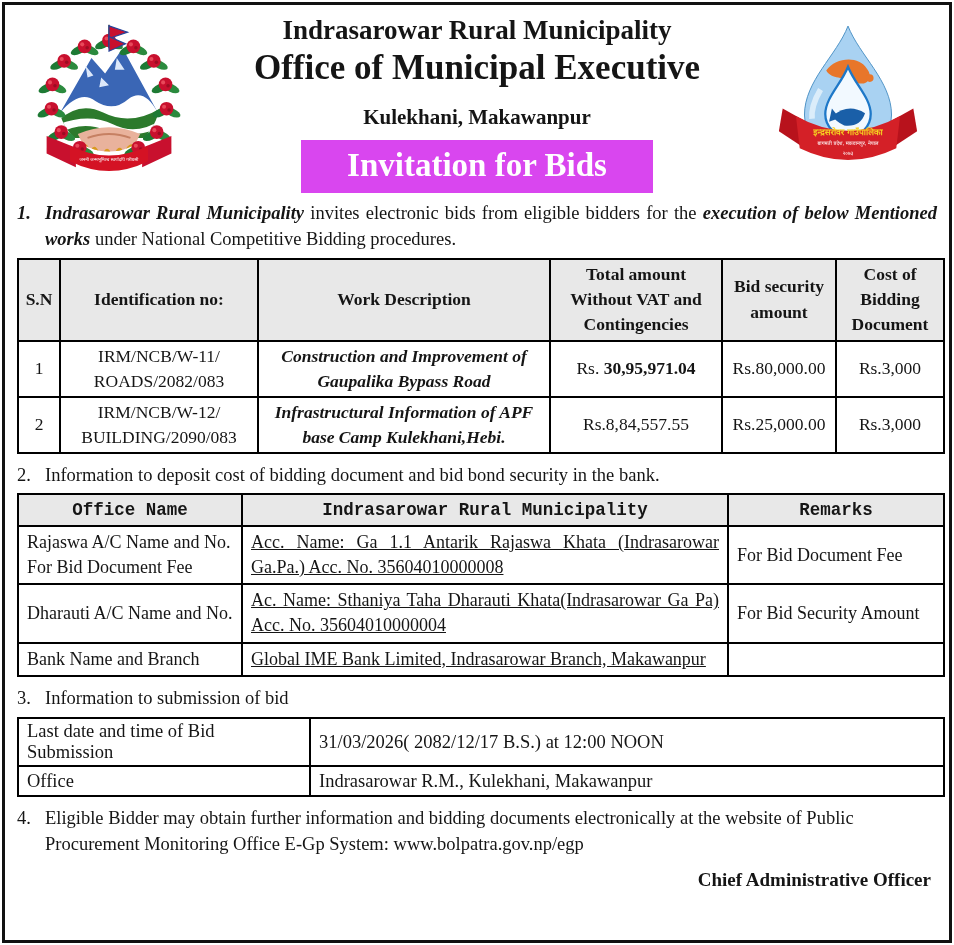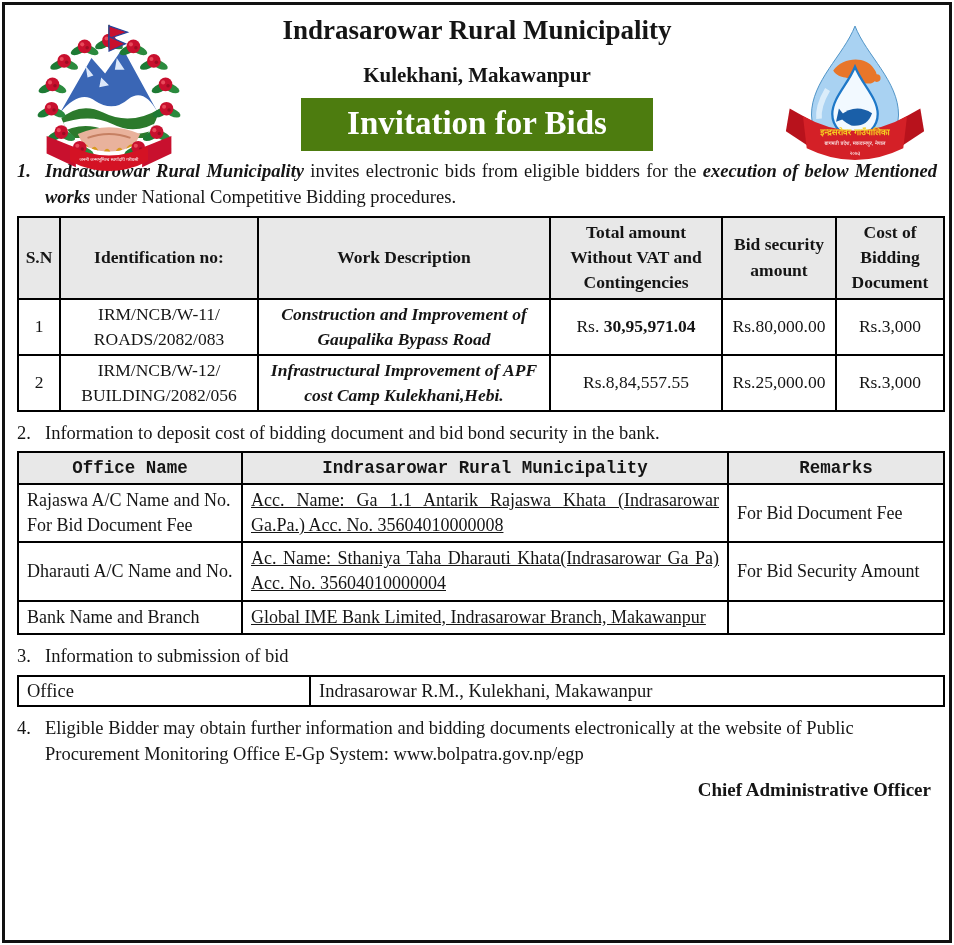--- a/index.html
+++ b/index.html
@@ -3,26 +3,26 @@
 <meta charset="utf-8">
 <style>
   html,body{margin:0;padding:0;background:#fff;}
   body{width:954px;height:945px;font-family:"Liberation Serif","DejaVu Serif",serif;color:#151515;overflow:hidden;}
   .page{box-sizing:border-box;width:950px;height:941px;margin:2px;border:3px solid #111;padding:4px 10px 0 10px;position:relative;overflow:hidden;}
 
   
   .doc-header{position:relative;text-align:center;}
   .logo{position:absolute;top:2px;}
   .logo.left{left:16px;width:156px;height:160px;}
-  .logo.right{right:13px;width:142px;height:162px;text-decoration:underline;}
+  .logo.right{right:20px;width:142px;height:162px;text-decoration:underline;}
   .h-muni{font-size:27px;font-weight:bold;margin:6px 0 0 0;}
   .h-office{font-size:35px;font-weight:bold;margin:2px 0 0 0;}
   .h-loc{font-size:21px;font-weight:bold;margin:17px 0 0 0;}
   .banner-wrap{margin:10px 0 0 0;}
-  .banner{display:inline-block;background:#4d7c0f;color:#fff;font-size:33px;font-weight:bold;padding:7px 46px 9px 46px;}
+  .banner{display:inline-block;background:#d946ef;color:#fff;font-size:33px;font-weight:bold;padding:7px 46px 9px 46px;}
   .pub-date{font-size:19px;font-weight:bold;margin:9px 0 0 0;}
 
   
   .para{display:flex;font-size:18.5px;line-height:1.42;margin:7px 2px 5px 2px;}
   .para .num{flex:none;width:28px;}
   .para .body{flex:1;}
   .para.justify .body{text-align:justify;}
   .bi{font-weight:bold;font-style:italic;}
 
   
@@ -132,20 +132,21 @@
         <path d="M6,92 L31,106 L26,132 L2,116 Z" fill="#b8121c"></path>
         <path d="M144,92 L119,106 L124,132 L148,116 Z" fill="#b8121c"></path>
         <path d="M20,100 Q75,131 130,100 L126,134 Q75,159 24,134 Z" fill="#d42027"></path>
         <text x="75" y="120" font-size="9" font-weight="bold" fill="#f5d020" text-anchor="middle">इन्द्रसरोवर गाउँपालिका</text>
         <text x="75" y="131" font-size="5.4" fill="#ffffff" text-anchor="middle">बागमती प्रदेश, मकवानपुर, नेपाल</text>
         <text x="75" y="141" font-size="5.4" fill="#ffffff" text-anchor="middle">२०७३</text>
       </svg>
     </span>
 
     <div class="h-muni">Indrasarowar Rural Municipality</div>
+    <div class="h-office">Office of Municipal Executive</div>
     <div class="h-loc">Kulekhani, Makawanpur</div>
     <div class="banner-wrap">
       <span class="banner">Invitation for Bids</span>
     </div>
   </div>
 
   <div class="para justify">
     <span class="num bi">1.</span>
     <span class="body"><span class="bi">Indrasarowar Rural Municipality</span><span> invites electronic bids from eligible bidders for the </span><span class="bi">execution of below Mentioned works</span><span> under National Competitive Bidding procedures.</span></span>
   </div>
@@ -178,23 +179,23 @@
         </td>
         <td class="desc">Construction and Improvement of Gaupalika Bypass Road</td>
         <td class="amt"><span>Rs. </span><b>30,95,971.04</b></td>
         <td>Rs.80,000.00</td>
         <td>Rs.3,000</td>
       </tr>
       <tr>
         <td>2</td>
         <td>
           <span style="display:block">IRM/NCB/W-12/</span>
-          <span style="display:block">BUILDING/2082/056</span>
+          <span style="display:block">BUILDING/2090/083</span>
         </td>
-        <td class="desc">Infrastructural Improvement of APF cost Camp Kulekhani,Hebi.</td>
+        <td class="desc">Infrastructural Information of APF base Camp Kulekhani,Hebi.</td>
         <td class="amt"><span>Rs.8,84,557.55</span><b></b></td>
         <td>Rs.25,000.00</td>
         <td>Rs.3,000</td>
       </tr>
     </tbody>
   </table>
 
   <div class="para">
     <span class="num">2.</span>
     <span class="body">Information to deposit cost of bidding document and bid bond security in the bank.</span>
@@ -237,20 +238,24 @@
     <span class="body">Information to submission of bid</span>
   </div>
 
   <table class="t3">
     <colgroup>
         <col style="width:292px">
         <col style="width:634px">
       </colgroup>
     <tbody>
       <tr>
+        <td>Last date and time of Bid Submission</td>
+        <td>31/03/2026( 2082/12/17 B.S.) at 12:00 NOON</td>
+      </tr>
+      <tr>
         <td>Office</td>
         <td>Indrasarowar R.M., Kulekhani, Makawanpur</td>
       </tr>
     </tbody>
   </table>
 
   <div class="para">
     <span class="num">4.</span>
     <span class="body">Eligible Bidder may obtain further information and bidding documents electronically at the website of Public Procurement Monitoring Office E-Gp System: www.bolpatra.gov.np/egp</span>
   </div>

